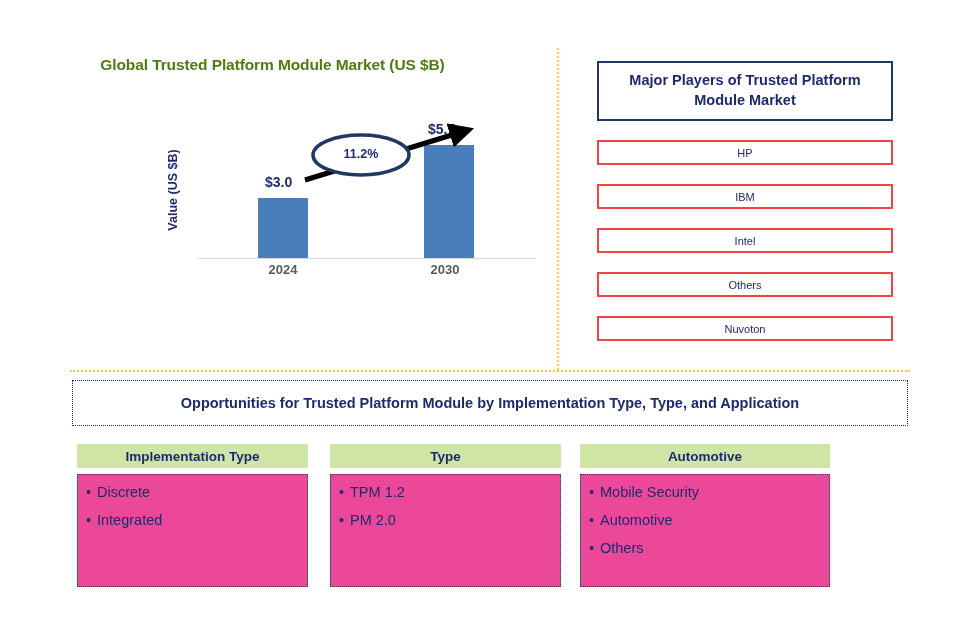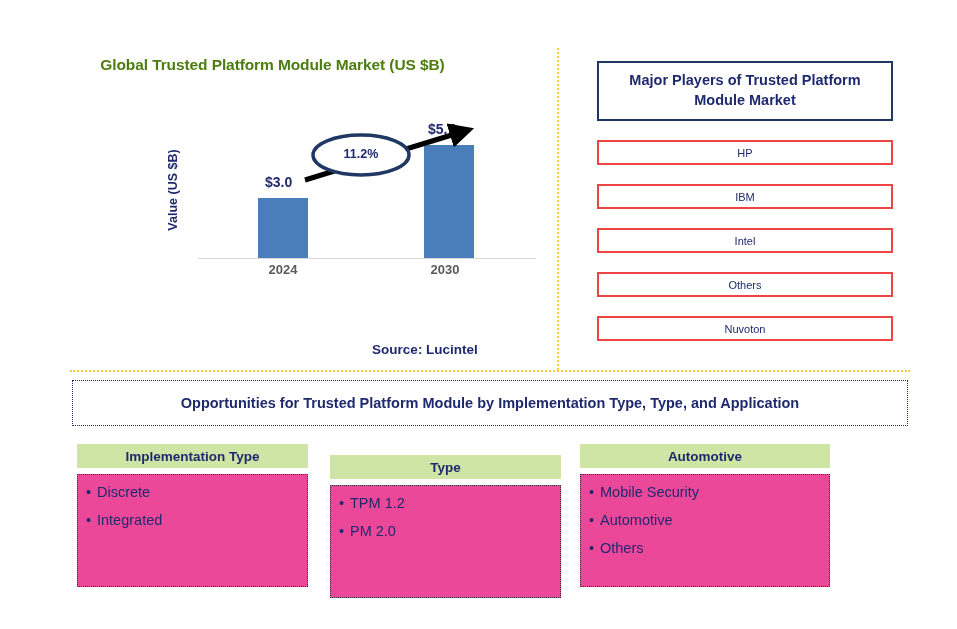--- a/index.html
+++ b/index.html
@@ -198,21 +198,21 @@
     left: 0;
     top: 444px;
     width: 957px;
     height: 160px;
   }
   .col {
     position: absolute;
     top: 0;
   }
   .col-0 { left: 77px;  width: 231px; }
-  .col-1 { left: 330px; width: 231px; margin-top: 11px; }
+  .col-1 { left: 330px; width: 231px; }
   .col-2 { left: 580px; width: 250px; }
 
   .col-head {
     box-sizing: border-box;
     height: 24px;
     background: #cfe5a5;
     display: flex;
     align-items: center;
     justify-content: center;
     font-size: 13.5px;
@@ -269,21 +269,20 @@
           <polygon points="0 0, 5 2.5, 0 5" fill="#000000"></polygon>
         </marker>
       </defs>
       <line x1="5" y1="62" x2="155" y2="16" stroke="#000000" stroke-width="5" marker-end="url(#arrowhead)"></line>
       <ellipse cx="61" cy="37" rx="48" ry="20" fill="#ffffff" stroke="#1f3864" stroke-width="3.5"></ellipse>
     </svg>
 
     <div class="cagr-text">11.2%</div>
   </div>
 
-  <div class="source-text">Source: Lucintel</div>
 </div>
 
 <div class="divider-v"></div>
 <div class="divider-h"></div>
 
 <div class="players-panel">
   <div class="players-title">Major Players of Trusted Platform Module Market</div>
 
   <div class="player-row">HP</div>
   <div class="player-row">IBM</div>

